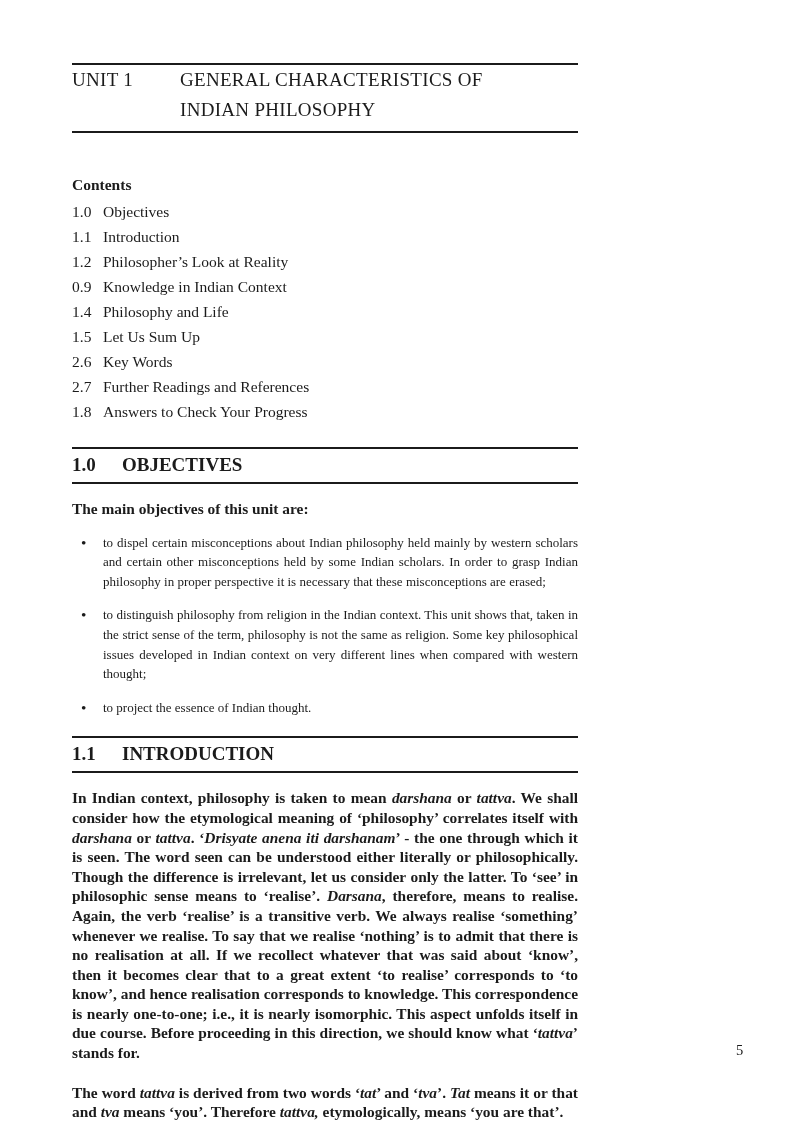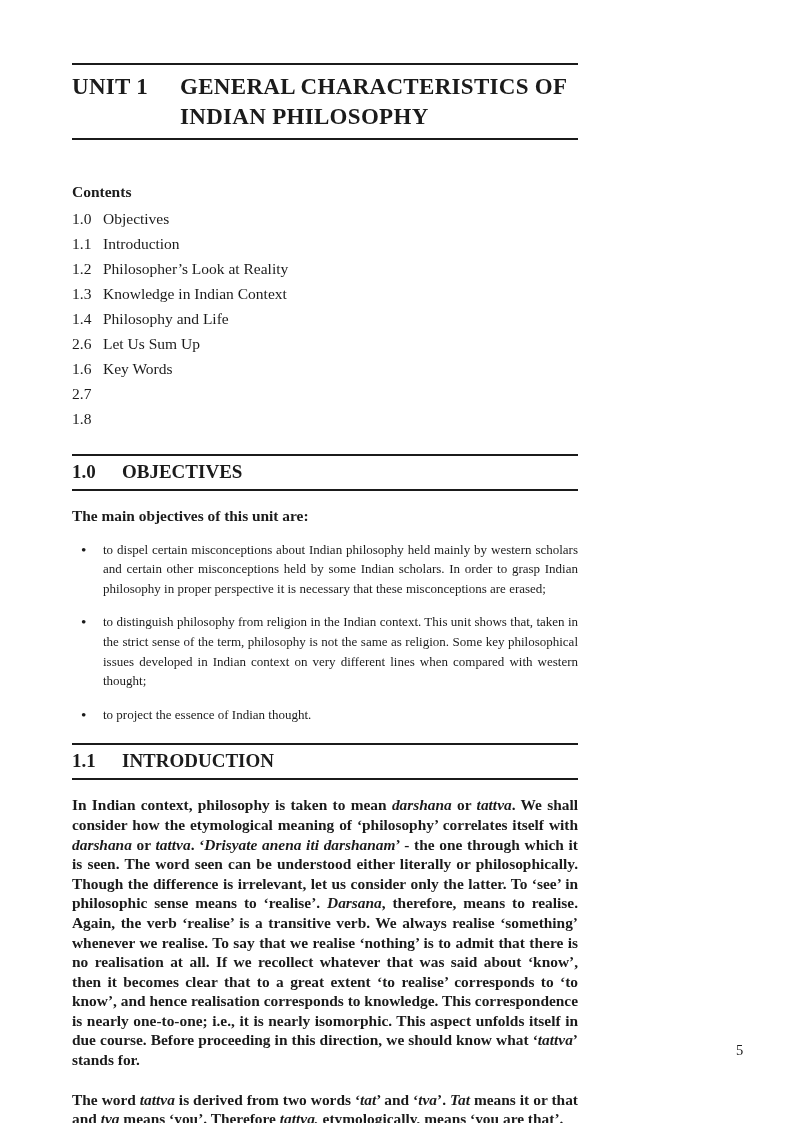--- a/index.html
+++ b/index.html
@@ -23,23 +23,22 @@
   }
   .rule {
     height: 2px;
     background: #1b1b1b;
     width: 100%;
   }
   
   .title-rule-top { margin-top: 63px; }
   .title-row {
     display: flex;
-    margin-top: 7px;
-    font-weight: bold;
-    font-size: 23px;
+    font-weight: normal;
+    font-size: 19px;
     line-height: 30px;
     letter-spacing: 0.3px;
   }
   .unit-label { width: 108px; flex: 0 0 108px; }
   .title-rule-bottom { margin-top: 6px; }
   
   .contents-heading {
     margin-top: 43px;
     font-weight: bold;
     font-size: 15.5px;
@@ -124,45 +123,47 @@
         <span class="contents-num">1.1</span>
         <span class="contents-label">Introduction</span>
       </div>
 
       <div class="contents-row">
         <span class="contents-num">1.2</span>
         <span class="contents-label">Philosopher’s Look at Reality</span>
       </div>
 
       <div class="contents-row">
-        <span class="contents-num">1.3</span>
+        <span class="contents-num">0.9</span>
         <span class="contents-label">Knowledge in Indian Context</span>
       </div>
 
       <div class="contents-row">
         <span class="contents-num">1.4</span>
         <span class="contents-label">Philosophy and Life</span>
       </div>
 
       <div class="contents-row">
+        <span class="contents-num">1.5</span>
+        <span class="contents-label">Let Us Sum Up</span>
+      </div>
+
+      <div class="contents-row">
         <span class="contents-num">2.6</span>
-        <span class="contents-label">Let Us Sum Up</span>
-      </div>
-
-      <div class="contents-row">
-        <span class="contents-num">1.6</span>
         <span class="contents-label">Key Words</span>
       </div>
 
       <div class="contents-row">
         <span class="contents-num">2.7</span>
+        <span class="contents-label">Further Readings and References</span>
       </div>
 
       <div class="contents-row">
         <span class="contents-num">1.8</span>
+        <span class="contents-label">Answers to Check Your Progress</span>
       </div>
     </div>
 
   <div class="section-head">
     <div class="rule"></div>
     <div class="section-head-row">
       <span class="section-num">1.0</span>
       <span>OBJECTIVES</span>
     </div>
     <div class="rule"></div>

